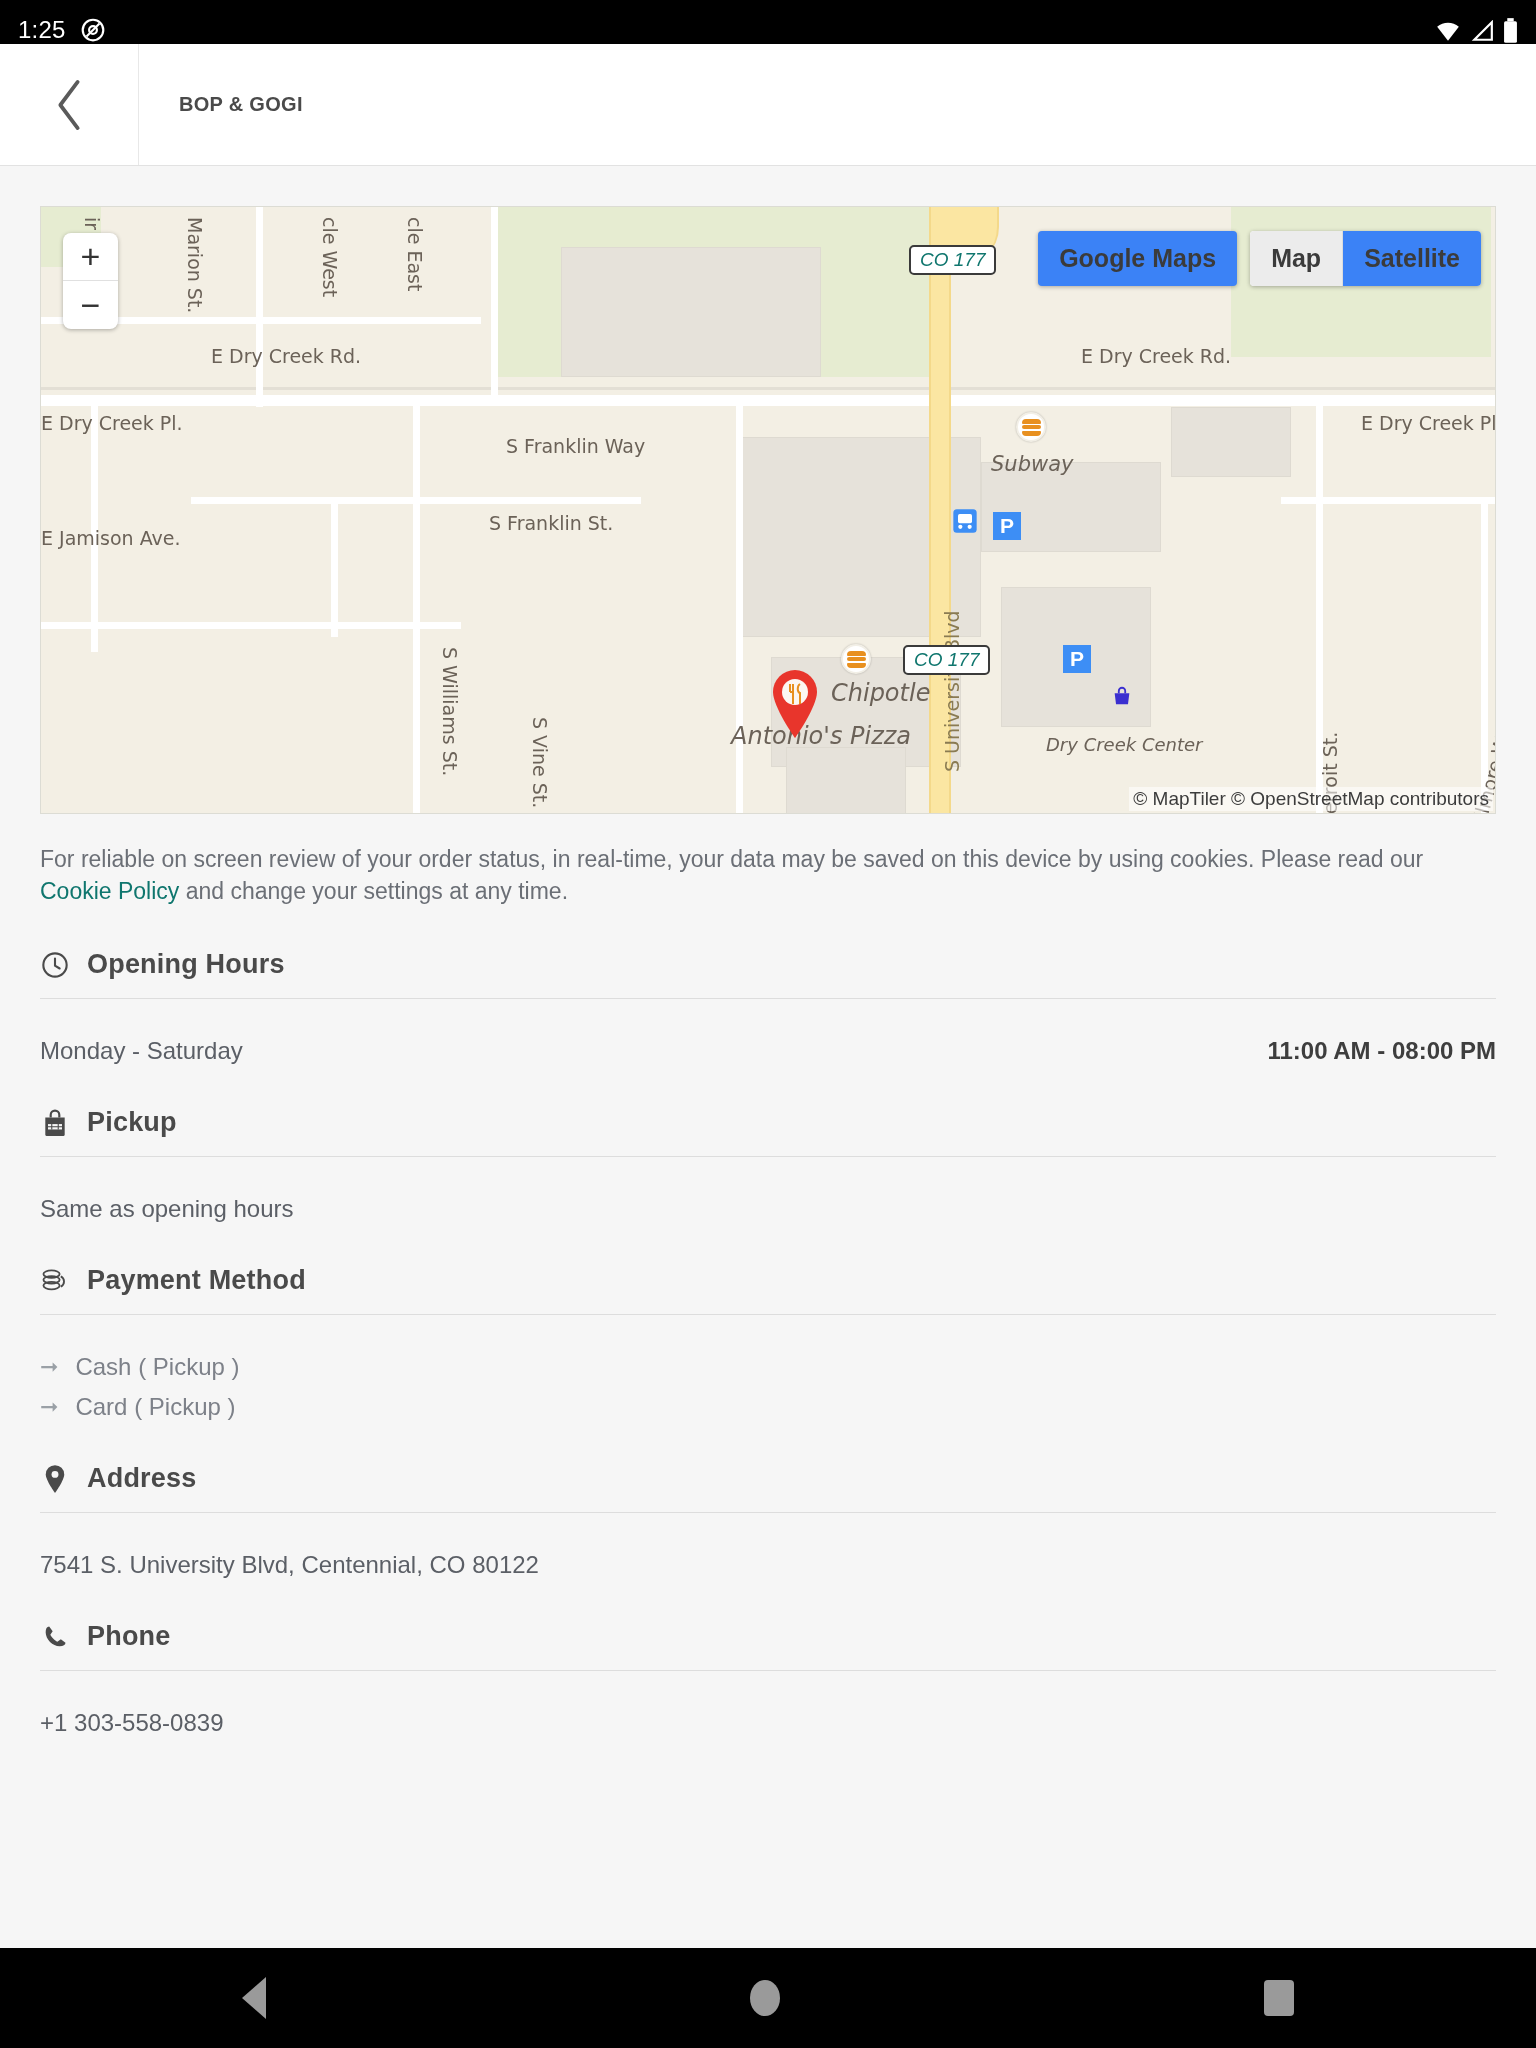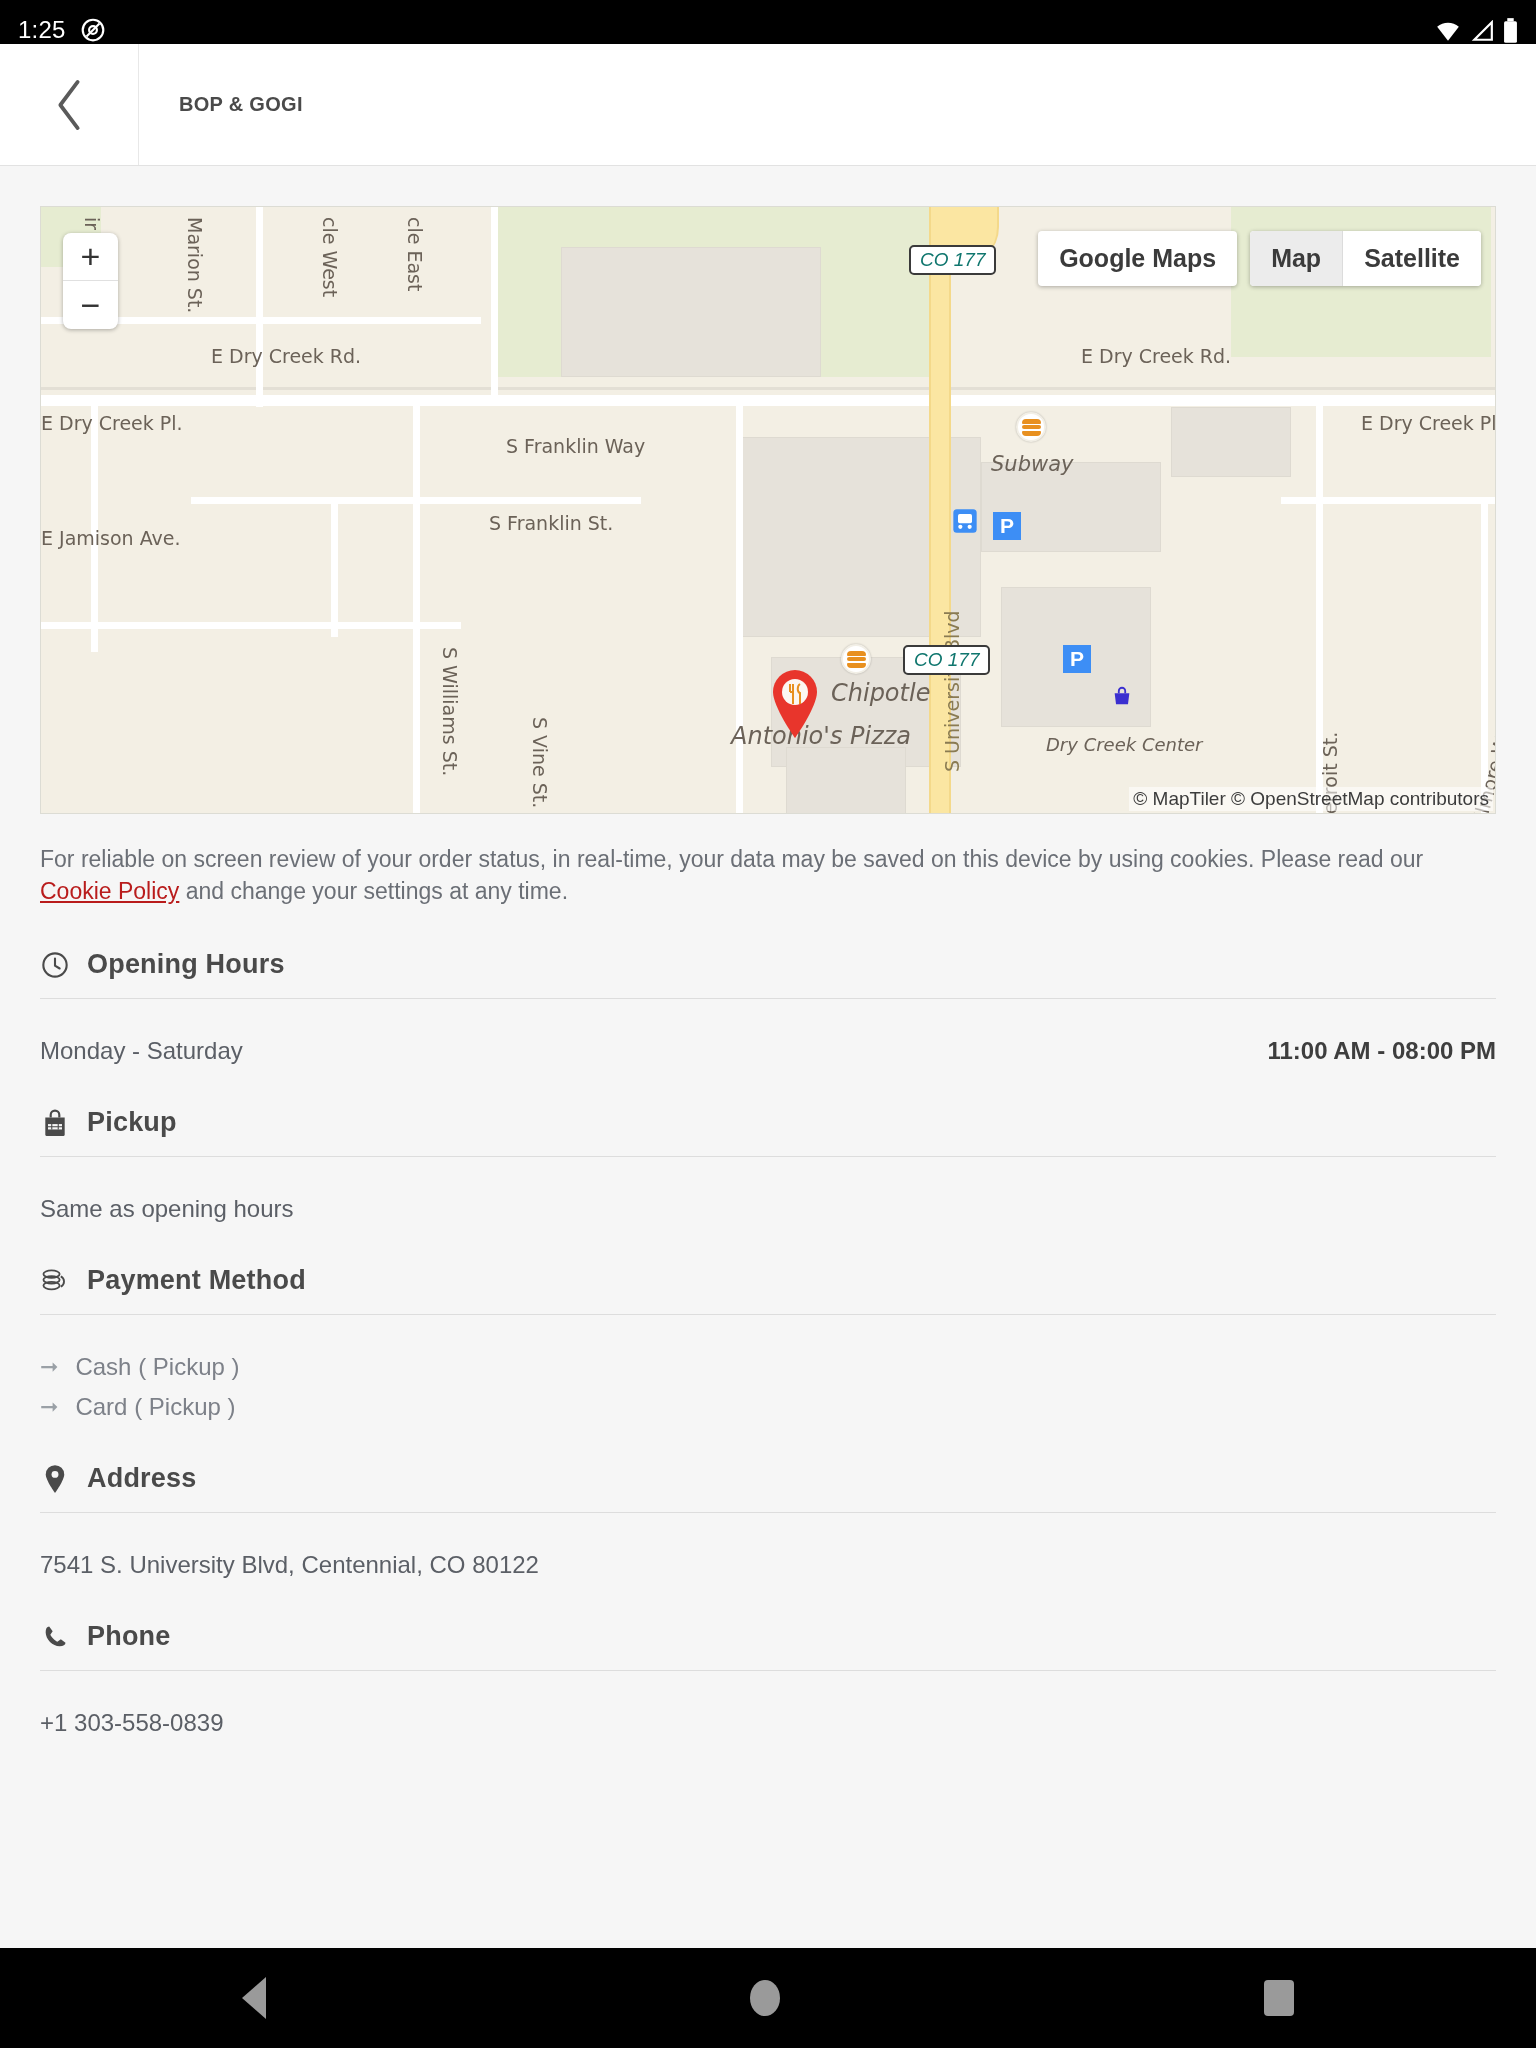--- a/index.html
+++ b/index.html
@@ -85,37 +85,37 @@
     background: #fff; border-radius: 8px; box-shadow: 0 1px 4px rgba(0,0,0,.3); overflow: hidden;
   }
   .zoomctl div {
     height: 48px; display: flex; align-items: center; justify-content: center;
     font-size: 34px; color: #333; cursor: pointer; font-weight: 300;
   }
   .zoomctl div:first-child { border-bottom: 1px solid #e0e0e0; }
 
   .mapbtns { position: absolute; right: 14px; top: 24px; display: flex; gap: 13px; }
   .mapbtn {
-    background: #ffffff; border-radius: 4px; box-shadow: 0 1px 4px rgba(0,0,0,.3);
+    background: #3b82f6; border-radius: 4px; box-shadow: 0 1px 4px rgba(0,0,0,.3);
     font-size: 25px; font-weight: bold; color: #3b3b3b; padding: 13px 21px; cursor: pointer;
   }
   .btn-group { display: flex; border-radius: 4px; box-shadow: 0 1px 4px rgba(0,0,0,.3); overflow: hidden; background:#fff; }
   .btn-group .mapbtn { box-shadow: none; border-radius: 0; }
   .btn-group .mapbtn.sel { background: #ececec; border-right: 1px solid #dcdcdc; }
 
   .attrib {
     position: absolute; right: 2px; bottom: 2px; font-size: 19px; color: #3c3c3c;
     background: rgba(255,255,255,.55); padding: 1px 4px;
   }
 
   
   .cookie {
     margin-top: 30px; font-size: 23px; color: #6b6f76; line-height: 1.37; max-width: 1430px;
   }
-  .cookie a { color: #b91c1c; text-decoration: underline; cursor: pointer; margin-top: 36px; }
+  .cookie a { color: #0f766e; cursor: pointer; margin-top: 36px; }
 
   
   .section { margin-top: 42px; }
   .sec-head { display: flex; align-items: center; gap: 17px; padding-bottom: 18px; }
   .sec-icon { width: 30px; height: 30px; display: flex; align-items: center; justify-content: center; color: #4a4a4a; }
   .sec-title { font-size: 27px; font-weight: bold; color: #4a4a4a; letter-spacing: .2px; }
   .divider { height: 1px; background: #dddddd; width: 100%; }
   .sec-body { padding-top: 38px; }
   .row { display: flex; justify-content: space-between; align-items: baseline; }
   .row .left { font-size: 24px; color: #5b5f66; }

